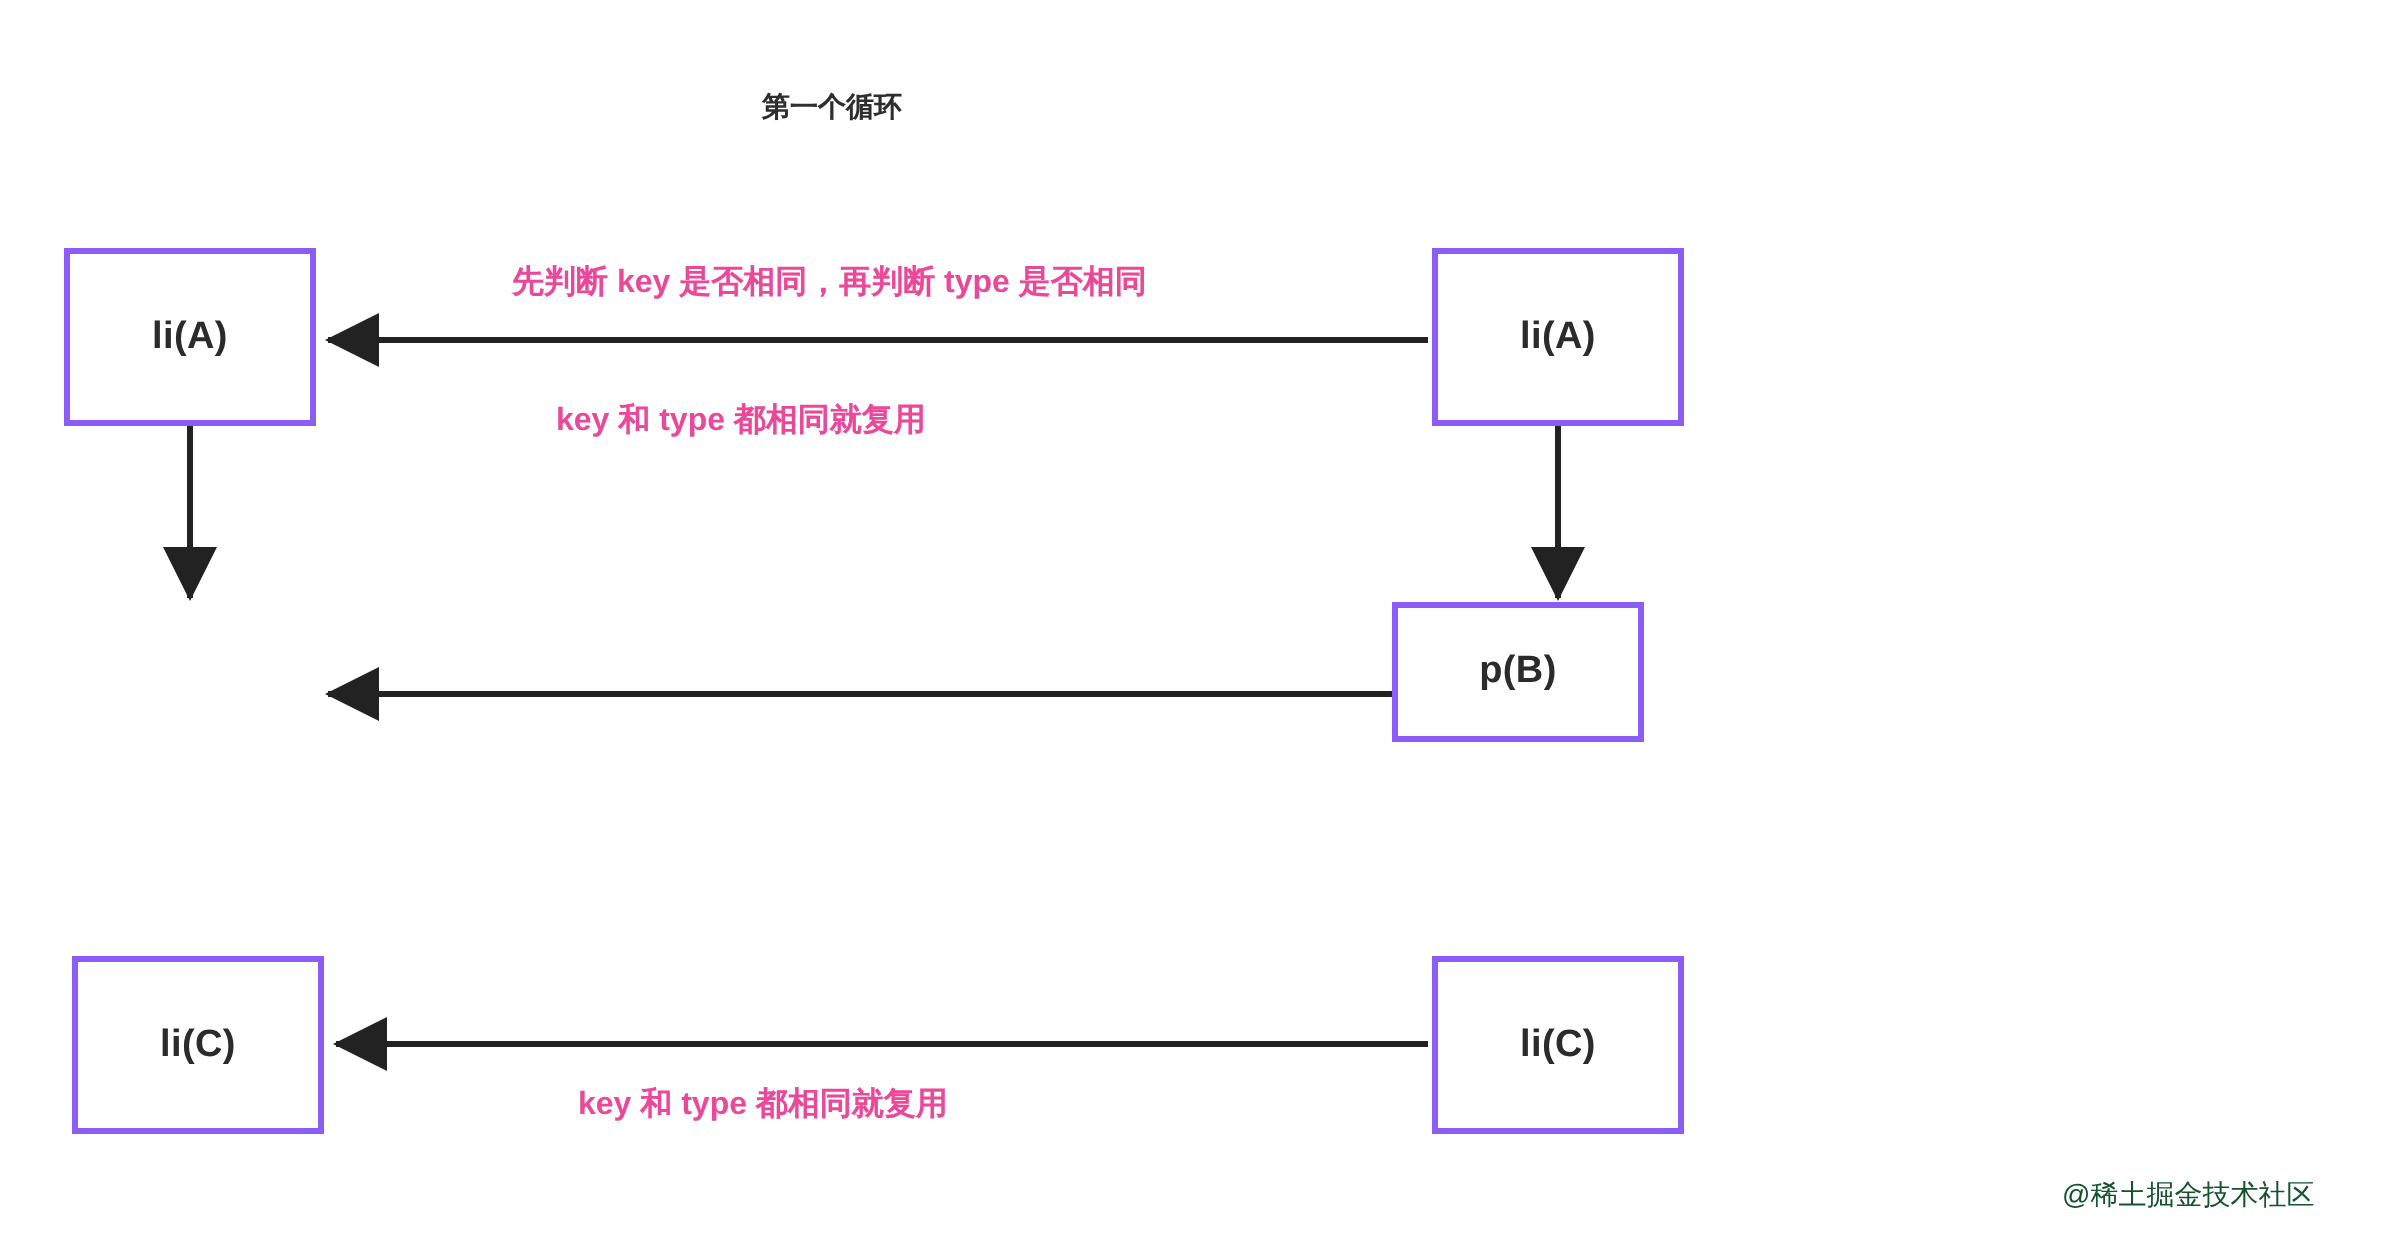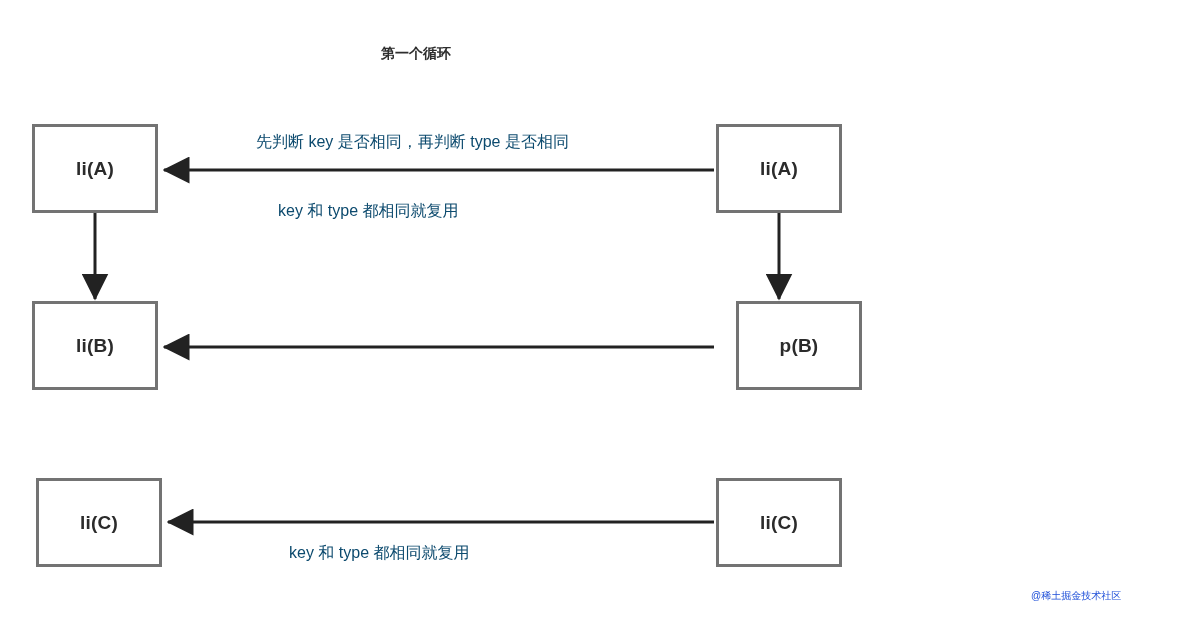--- a/index.html
+++ b/index.html
@@ -26,21 +26,21 @@
     position: absolute;
     left: 0;
     top: 0;
     width: 1203px;
     height: 623px;
     pointer-events: none;
   }
   .node-box {
     position: absolute;
     box-sizing: border-box;
-    border: 3px solid #737373;
+    border: 3px solid #8b5cf6;
     background: #ffffff;
     display: flex;
     align-items: center;
     justify-content: center;
   }
   .node-label {
     font-size: 19px;
     font-weight: bold;
     color: #2b2b2b;
     letter-spacing: 0.2px;
@@ -48,35 +48,35 @@
   .diagram-title {
     position: absolute;
     font-size: 14px;
     font-weight: bold;
     color: #2e2e2e;
     white-space: nowrap;
   }
   .edge-label {
     position: absolute;
     font-size: 16px;
-    font-weight: normal;
-    color: #0c4a6e;
+    font-weight: bold;
+    color: #ec4899;
     line-height: 1.45;
   }
   .side-note {
     position: absolute;
     font-size: 16px;
     font-weight: bold;
     color: #2e2e2e;
     white-space: nowrap;
   }
   .watermark {
     position: absolute;
-    font-size: 10px;
-    color: #1d4ed8;
+    font-size: 14px;
+    color: #14532d;
     white-space: nowrap;
     text-align: center;
   }
 </style>
 </head>
 <body>
 
 <div id="diagram-canvas">
 
   <svg class="svg-layer" viewBox="0 0 1203 623" width="1203" height="623">
@@ -96,33 +96,30 @@
 
     <line x1="779" y1="212" x2="779" y2="299" stroke="#222222" stroke-width="3" marker-end="url(#arrowhead)"></line>
   </svg>
 
   <div class="diagram-title" style="left:381px; top:45px;">第一个循环</div>
 
   <div class="node-box" style="left:32px; top:124px; width:126px; height:89px;">
     <span class="node-label">li(A)</span>
   </div>
 
-  <div class="node-box" style="left:32px; top:301px; width:126px; height:89px;">
-    <span class="node-label">li(B)</span>
-  </div>
 
   <div class="node-box" style="left:36px; top:478px; width:126px; height:89px;">
     <span class="node-label">li(C)</span>
   </div>
 
   <div class="node-box" style="left:716px; top:124px; width:126px; height:89px;">
     <span class="node-label">li(A)</span>
   </div>
 
-  <div class="node-box" style="left:736px; top:301px; width:126px; height:89px;">
+  <div class="node-box" style="left:696px; top:301px; width:126px; height:70px;">
     <span class="node-label">p(B)</span>
   </div>
 
   <div class="node-box" style="left:716px; top:478px; width:126px; height:89px;">
     <span class="node-label">li(C)</span>
   </div>
 
   <div class="edge-label" style="left:256px; top:130px; width:430px;">先判断 key 是否相同，再判断 type 是否相同</div>
 
   <div class="edge-label" style="left:278px; top:199px; width:400px;">key 和 type 都相同就复用</div>

